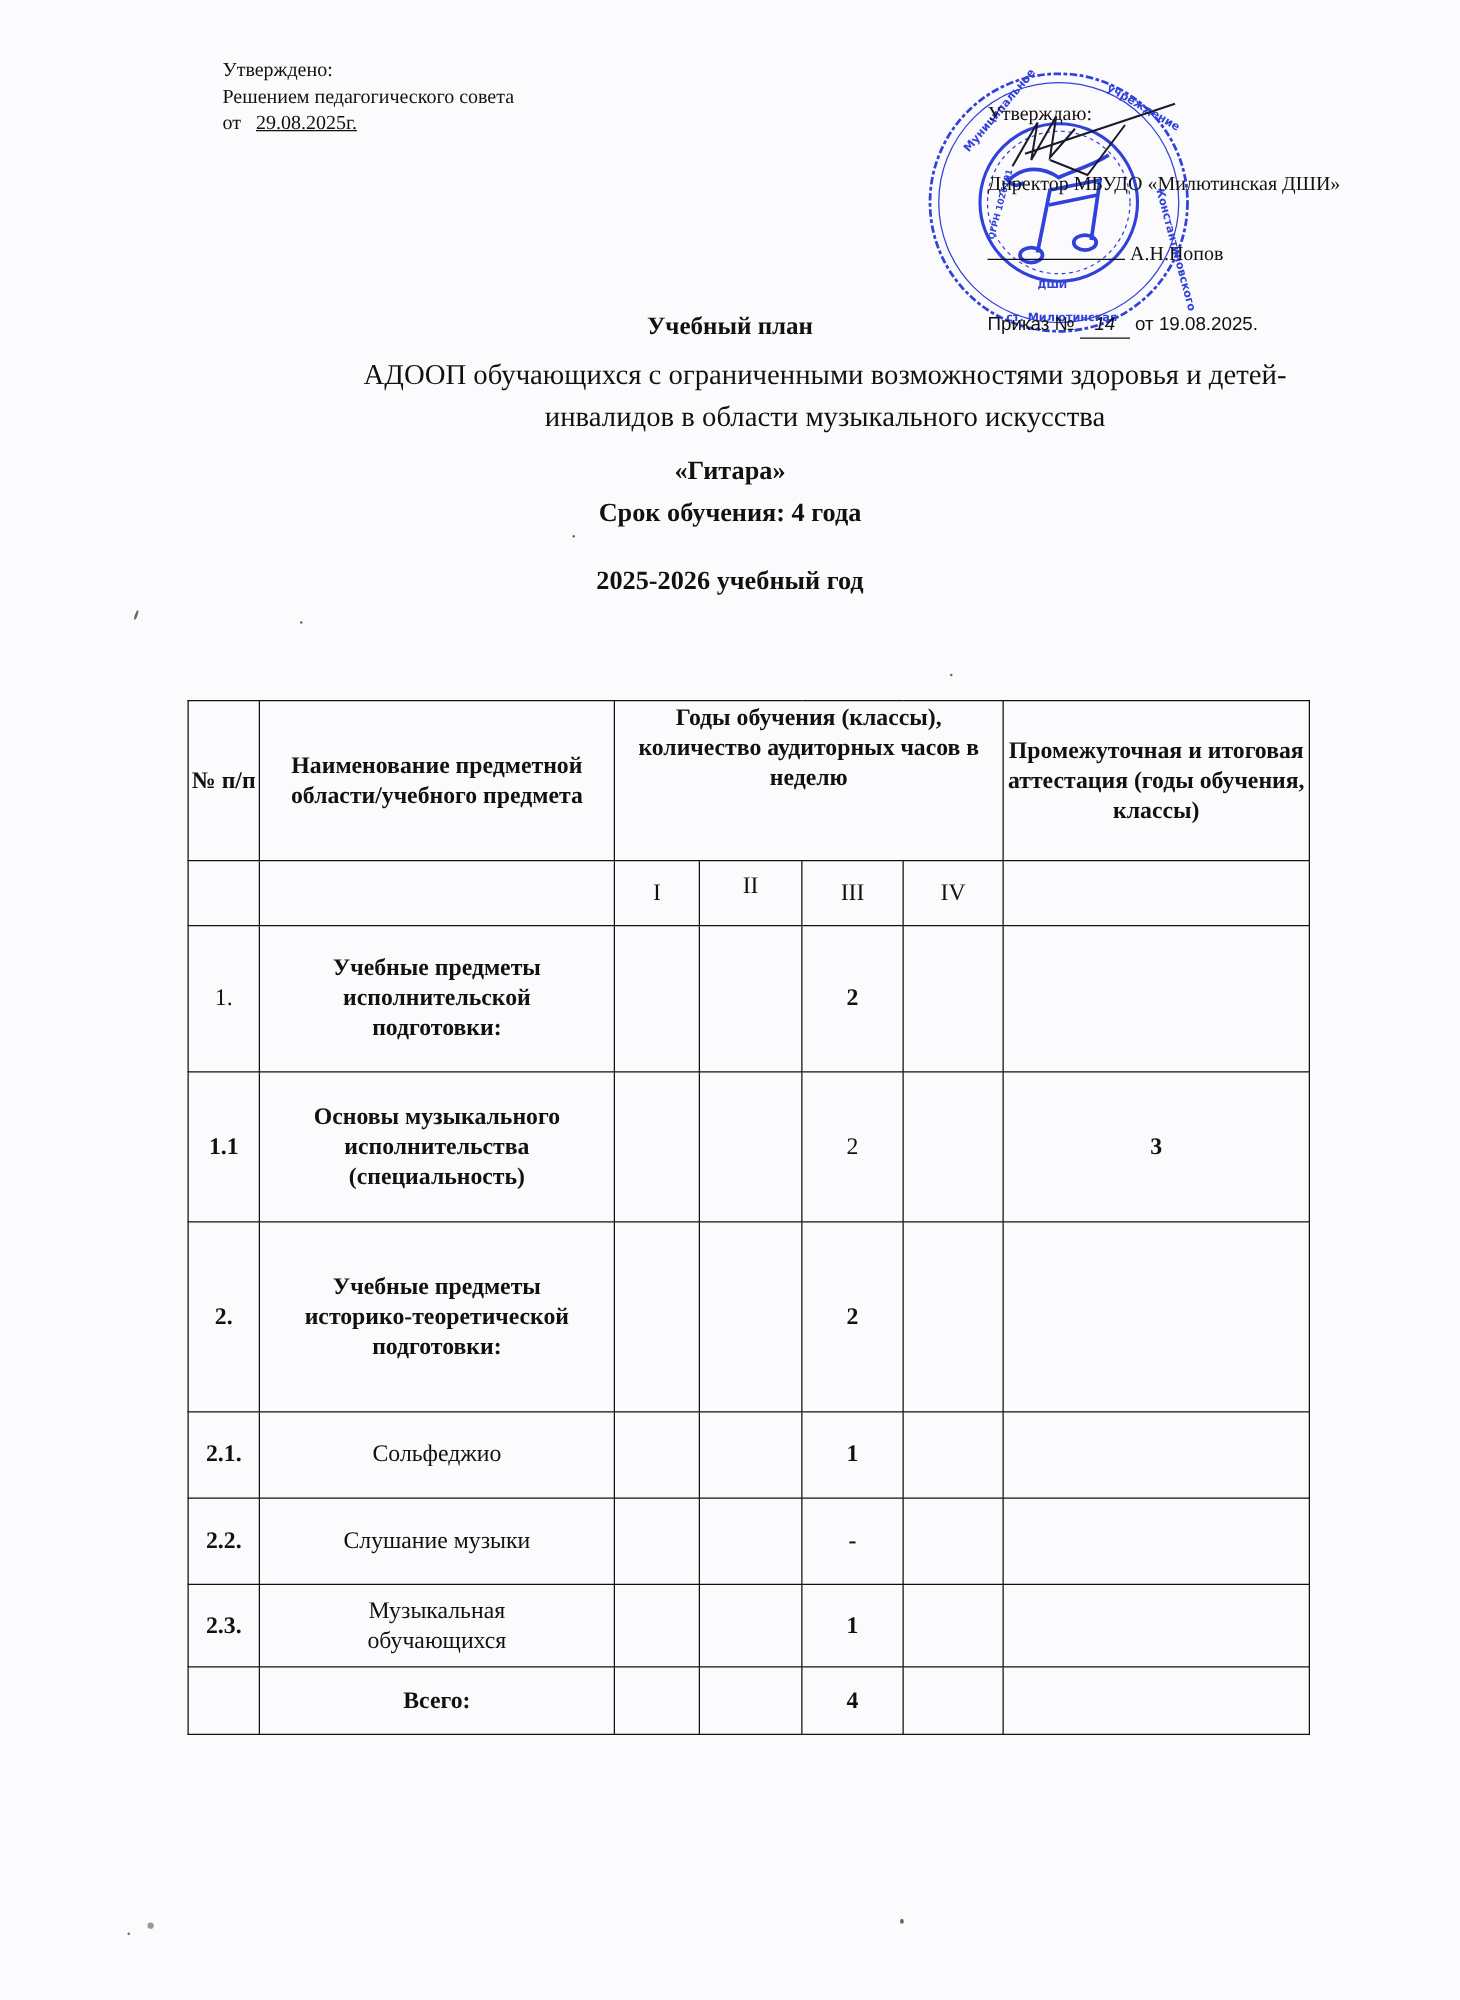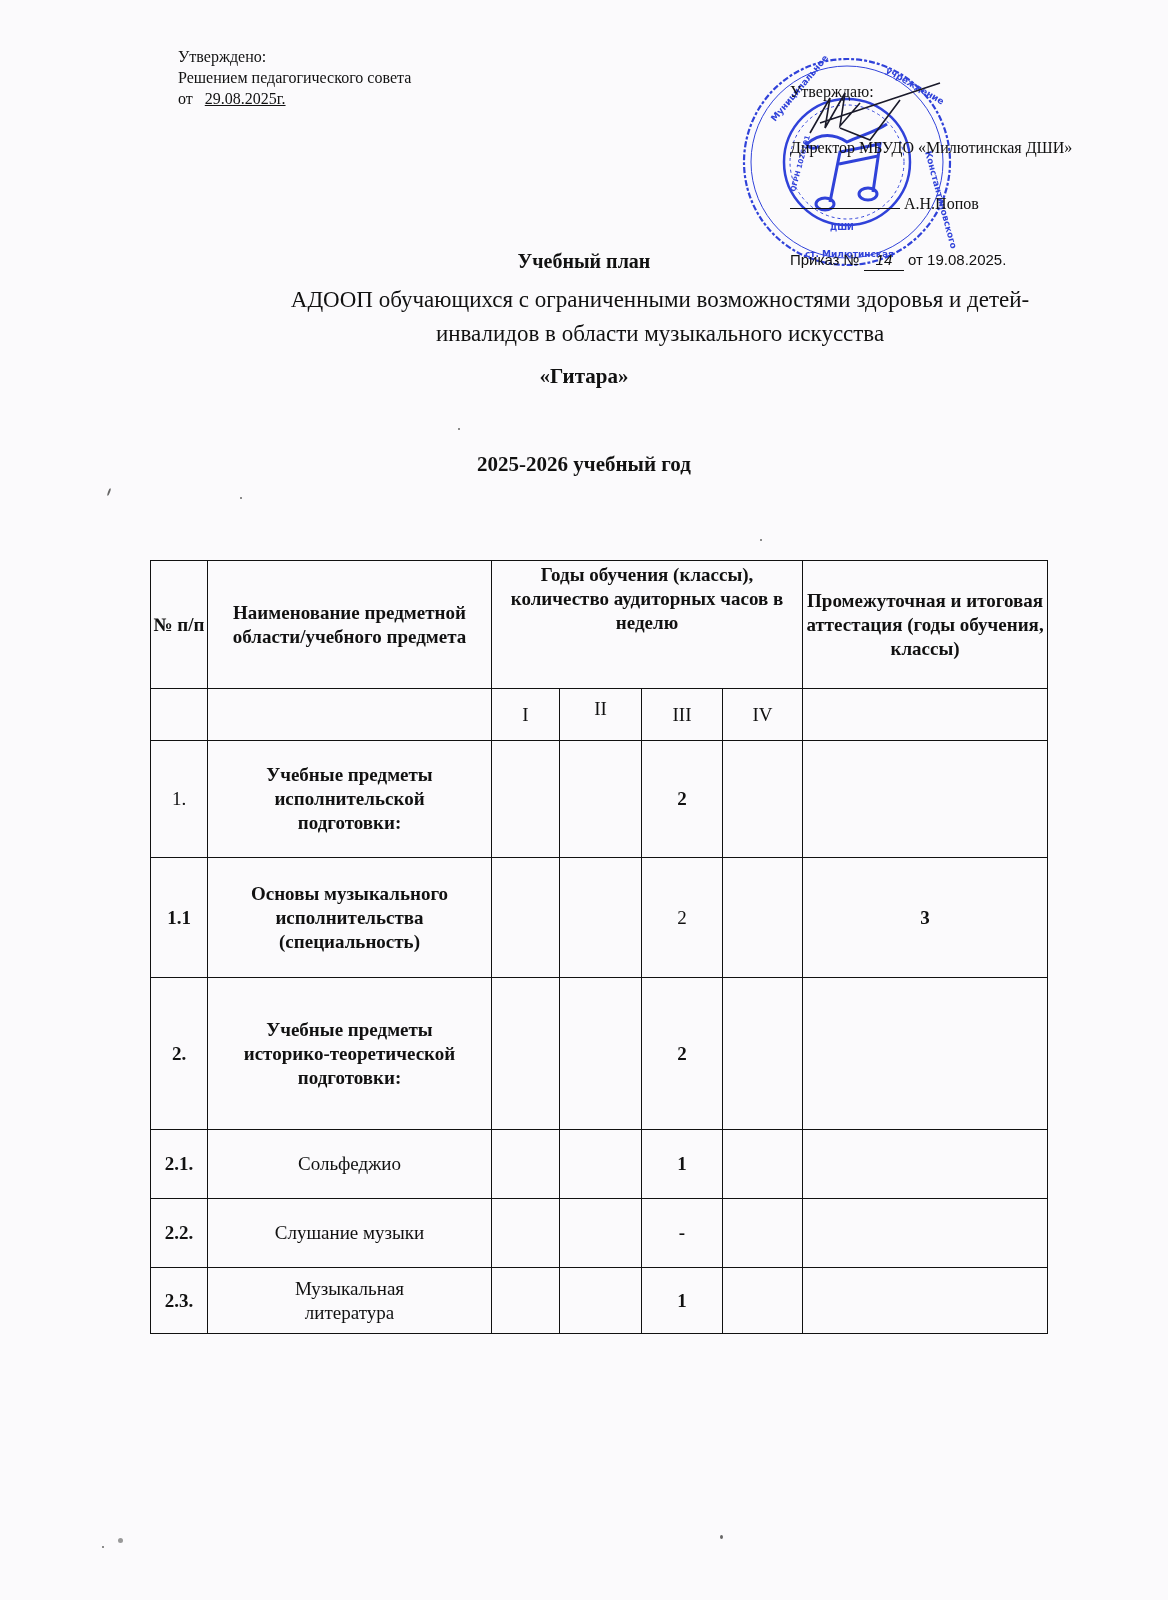--- a/index.html
+++ b/index.html
@@ -107,20 +107,21 @@
       <span>от 19.08.2025.</span>
     </div>
   </div>
 
   <div class="title-block t1">Учебный план</div>
   <div class="title-block t2">
     <div>АДООП обучающихся с ограниченными возможностями здоровья и детей-</div>
     <div>инвалидов в области музыкального искусства</div>
   </div>
   <div class="title-block t3">«Гитара»</div>
+  <div class="title-block t4">Срок обучения: 4 года</div>
   <div class="title-block t5">2025-2026 учебный год</div>
 
   <table class="plan">
     <colgroup>
       <col style="width:57px">
       <col style="width:284px">
       <col style="width:68px">
       <col style="width:82px">
       <col style="width:81px">
       <col style="width:80px">
@@ -188,28 +189,37 @@
       <td class="n">Слушание музыки</td>
       <td></td>
       <td></td>
       <td class="b">-</td>
       <td></td>
       <td></td>
     </tr>
 
     <tr style="height:66px">
       <td class="b">2.3.</td>
-      <td class="n small" style="padding:0 60px">Музыкальная литература</td>
+      <td class="n small" style="padding:0 60px">Музыкальная обучающихся</td>
       <td></td>
       <td></td>
       <td class="b">1</td>
       <td></td>
       <td></td>
     </tr>
 
+    <tr style="height:54px">
+      <td></td>
+      <td class="b">Всего:</td>
+      <td></td>
+      <td></td>
+      <td class="b">4</td>
+      <td></td>
+      <td></td>
+    </tr>
   </tbody>
     </table>
 
   <div class="speck" style="left:108px;top:488px;width:2px;height:8px;transform:rotate(20deg)"></div>
   <div class="speck" style="left:240px;top:497px"></div>
   <div class="speck" style="left:760px;top:539px"></div>
   <div class="speck" style="left:458px;top:428px"></div>
   <div class="speck" style="left:720px;top:1535px;width:3px;height:4px"></div>
   <div class="speck" style="left:118px;top:1538px;width:5px;height:5px;background:#999"></div>
   <div class="speck" style="left:102px;top:1546px"></div>

